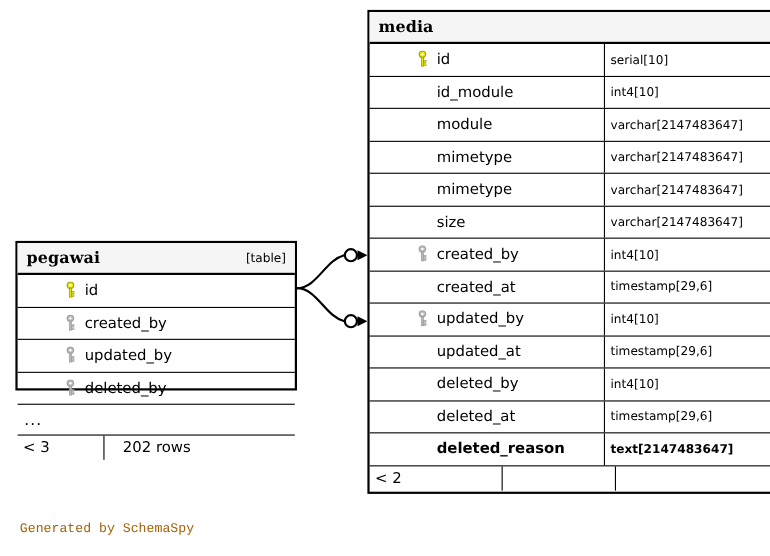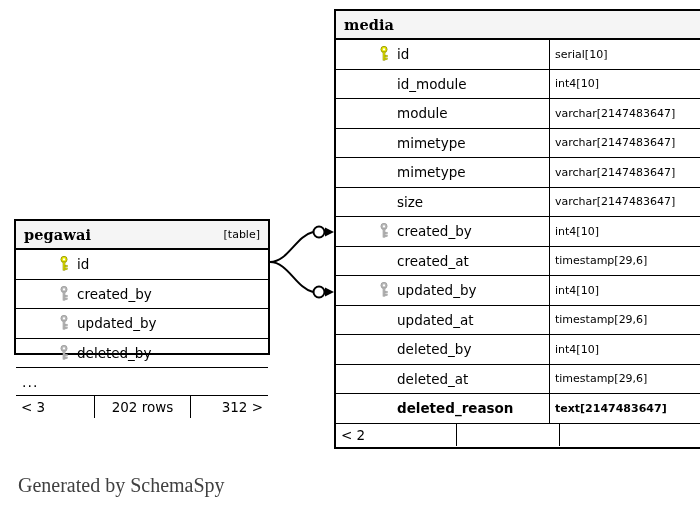--- a/index.html
+++ b/index.html
@@ -163,23 +163,23 @@
 
   #media-table .foot-left   { width: 120px; }
   #media-table .foot-center { width: 103px; }
   #media-table .foot-right  { flex: 1; }
 
   
   .caption {
     position: absolute;
     left: 18px;
     top: 474px;
-    font-size: 20px;
-    font-family: Liberation Serif, serif;
-    color: #404040;
+    font-size: 12px;
+    font-family: Liberation Mono, monospace;
+    color: #a16207;
   }
 </style>
 </head>
 <body>
 
 <div class="canvas">
 
   <svg class="edges" viewBox="0 0 700 505" width="700" height="505">
 
     <path d="M 270 262 C 288 262 296 236 313 232" fill="none" stroke="#000000" stroke-width="2"></path>
@@ -258,21 +258,20 @@
           <span class="col-label">deleted_by</span>
         </div>
       </div>
 
       <div class="more-row">...</div>
     </div>
 
     <div class="tbl-footer">
       <div class="foot-cell foot-left">&lt; 3</div>
       <div class="foot-cell foot-center">202 rows</div>
-      <div class="foot-cell foot-right">312 &gt;</div>
     </div>
   </div>
 
   <div class="table-node" id="media-table">
     <div class="tbl-header">
       <span class="tbl-name">media</span>
       <span class="tbl-type">[table]</span>
     </div>
 
     <div class="rows">

